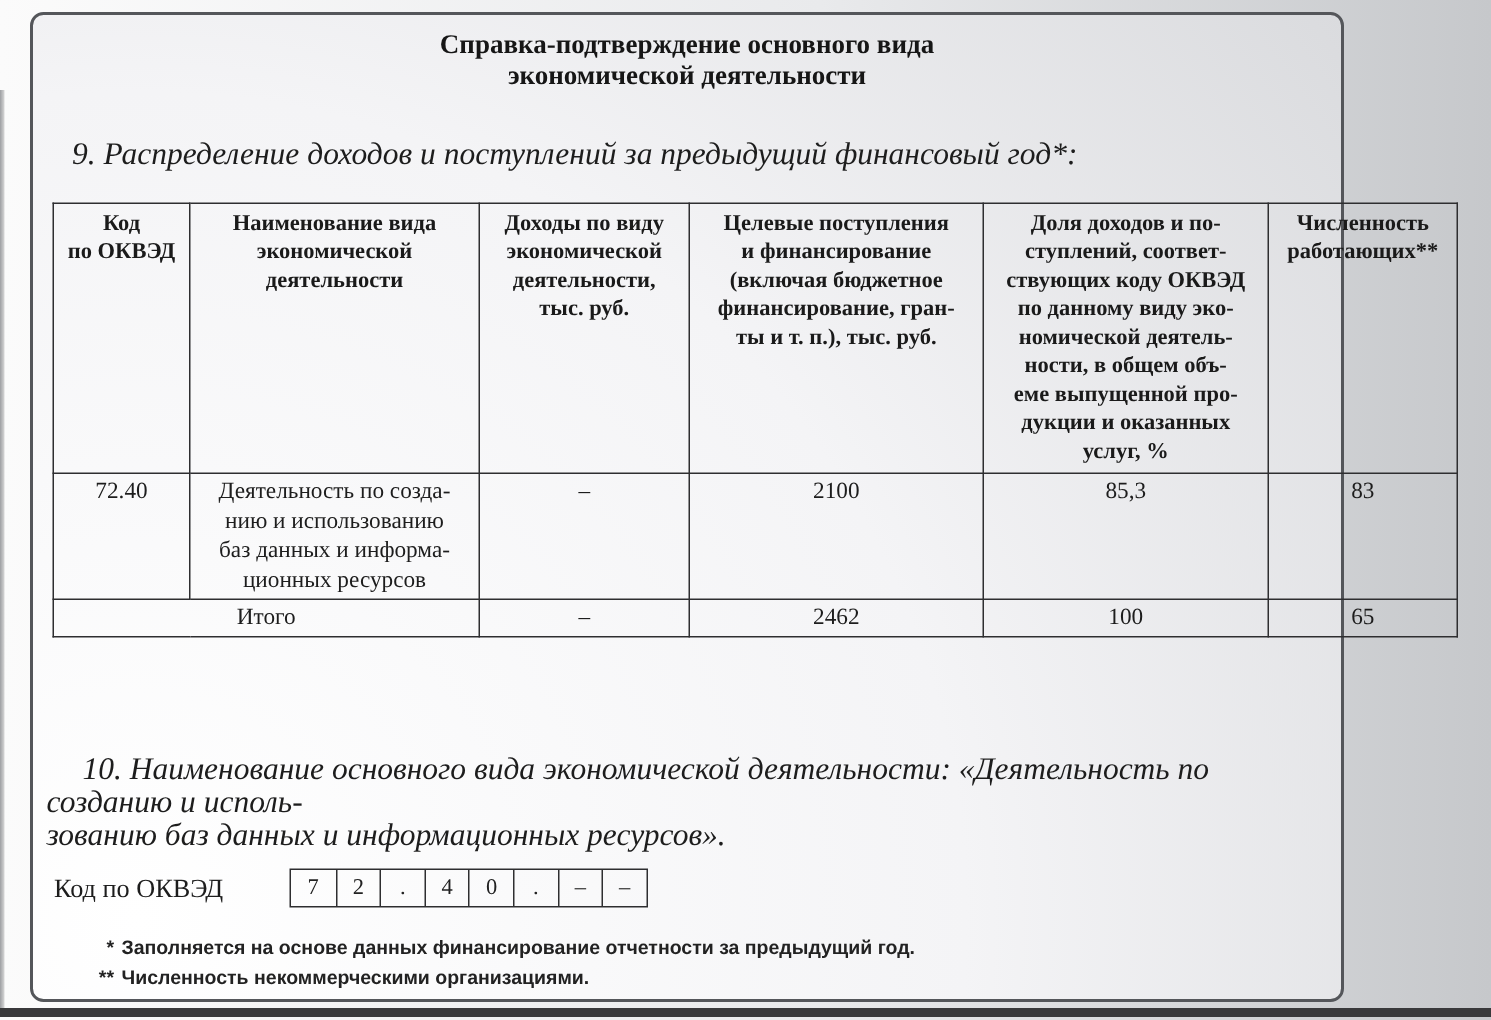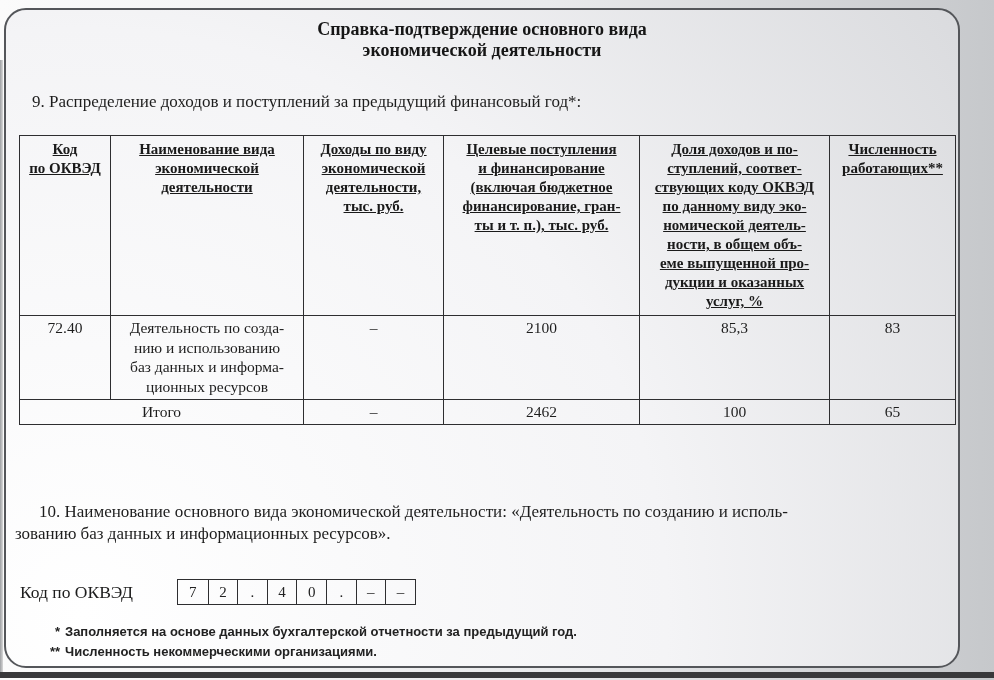--- a/index.html
+++ b/index.html
@@ -9,46 +9,46 @@
     font-family:"Liberation Serif","DejaVu Serif",serif;
     color:#1b1b1b;
     -webkit-font-smoothing:antialiased;
   }
   .stage{position:absolute;inset:0;}
   .left-edge-shadow{
     position:absolute;left:0;top:60px;width:3px;height:612px;
     background:linear-gradient(to right,#9d9fa2,#d8d8d8);
   }
   .sheet{
-    position:absolute;left:4px;top:8px;width:956px;height:660px;
+    position:absolute;left:20px;top:8px;width:876px;height:660px;
     box-sizing:border-box;
-    border:2px solid #54565a;border-radius:22px;
+    border:2px solid #54565a;border-radius:9px;
     background:radial-gradient(circle at 8% 92%, #ffffff 0%, #f4f4f6 55%, #dadbde 100%);
   }
   .doc-title{
     position:absolute;top:9px;left:0;width:100%;
     margin:0;text-align:center;
     font-size:18px;font-weight:bold;line-height:21px;
     white-space:pre-line;color:#161616;
   }
   .para{
     position:absolute;margin:0;
-    font-size:17px;line-height:22px;color:#1d1d1d;
+    font-size:21px;line-height:22px;color:#1d1d1d;font-style:italic;
   }
   .p9{top:81px;left:9px;right:30px;text-indent:17px;}
   .p10{top:491px;left:9px;right:6px;text-indent:24px;white-space:pre-line;}
   table.tbl{
     position:absolute;left:13px;top:125px;width:936px;
     border-collapse:collapse;table-layout:fixed;
   }
   table.tbl,.tbl th,.tbl td{border:1.5px solid #2e2e30;}
   .tbl th{
     font-size:15px;font-weight:bold;line-height:19px;
     text-align:center;vertical-align:top;
-    padding:4px 3px 0 3px;white-space:pre-line;color:#1a1a1a;text-decoration:underline;
+    padding:4px 3px 0 3px;white-space:pre-line;color:#1a1a1a;
   }
   .tbl td{
     font-size:15.5px;line-height:19.5px;
     vertical-align:top;text-align:center;
     padding:2px 6px;color:#1d1d1d;
   }
   .head-row{height:180px;}
   .row-1{height:84px;}
   .row-2{height:63px;}
   .row-total{height:22px;}
@@ -169,21 +169,21 @@
         <div class="okved-cell">0</div>
         <div class="okved-cell">.</div>
         <div class="okved-cell">–</div>
         <div class="okved-cell">–</div>
       </div>
     </div>
 
     <div class="footnotes">
       <div class="fn">
         <span class="fn-marker">*</span>
-        <span class="fn-text">Заполняется на основе данных бухгалтерской отчетности за предыдущий год.</span>
+        <span class="fn-text">Заполняется на основе данных финансирование отчетности за предыдущий год.</span>
       </div>
       <div class="fn">
         <span class="fn-marker">**</span>
         <span class="fn-text">Численность некоммерческими организациями.</span>
       </div>
     </div>
 
   </div>
 
   <div class="bottom-bar"></div>

